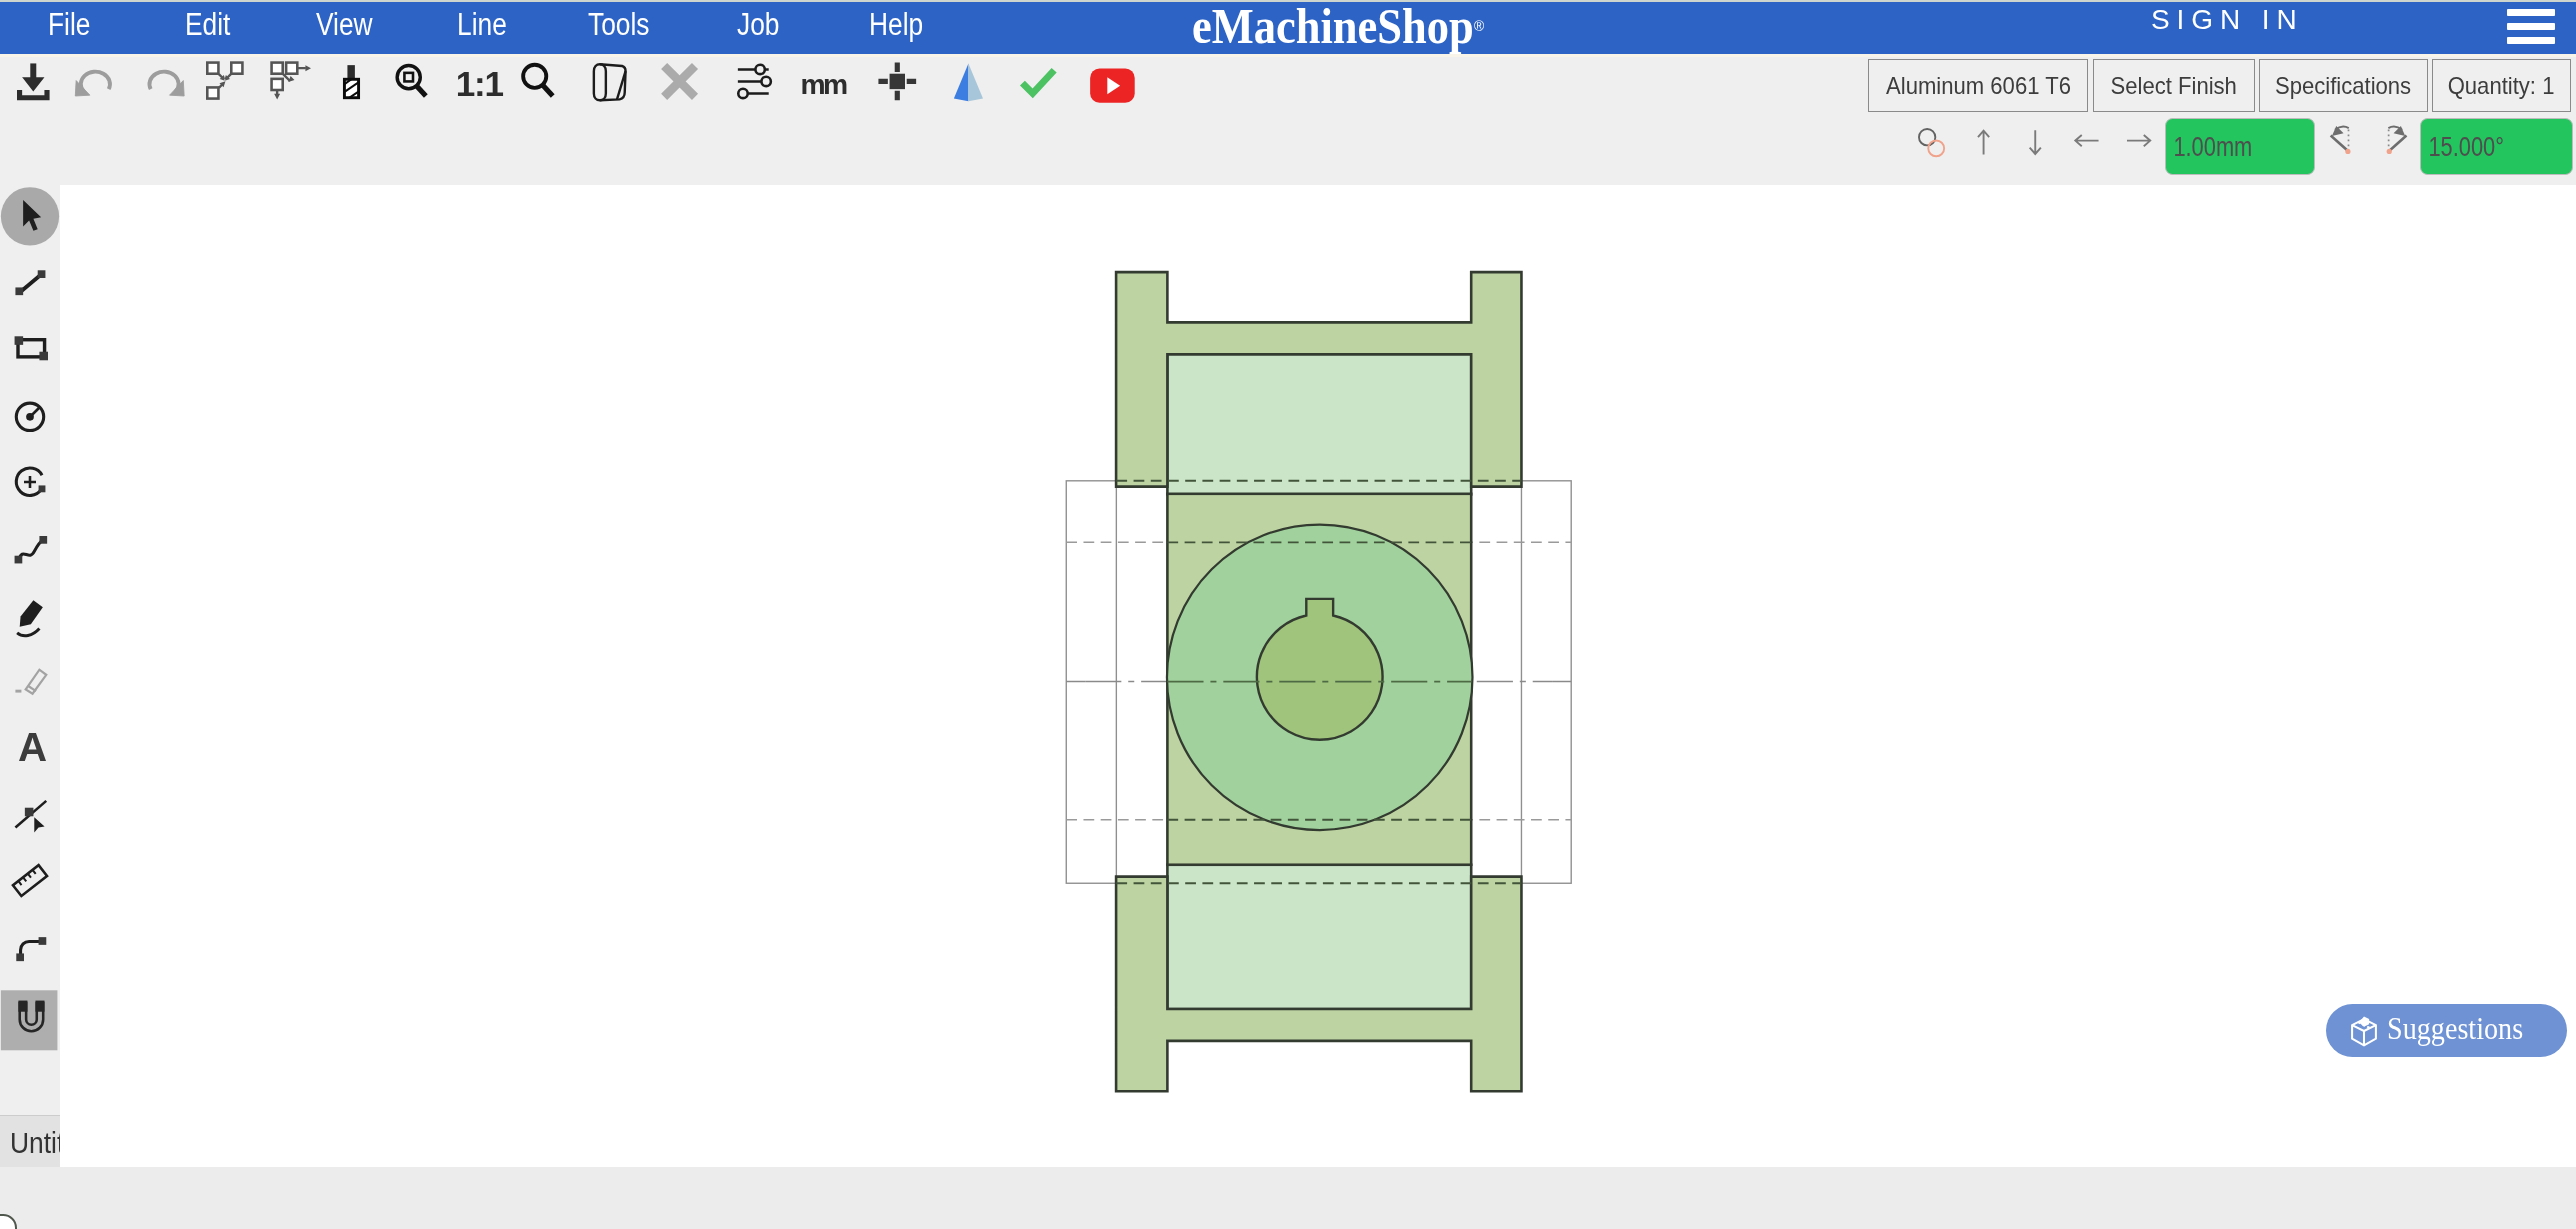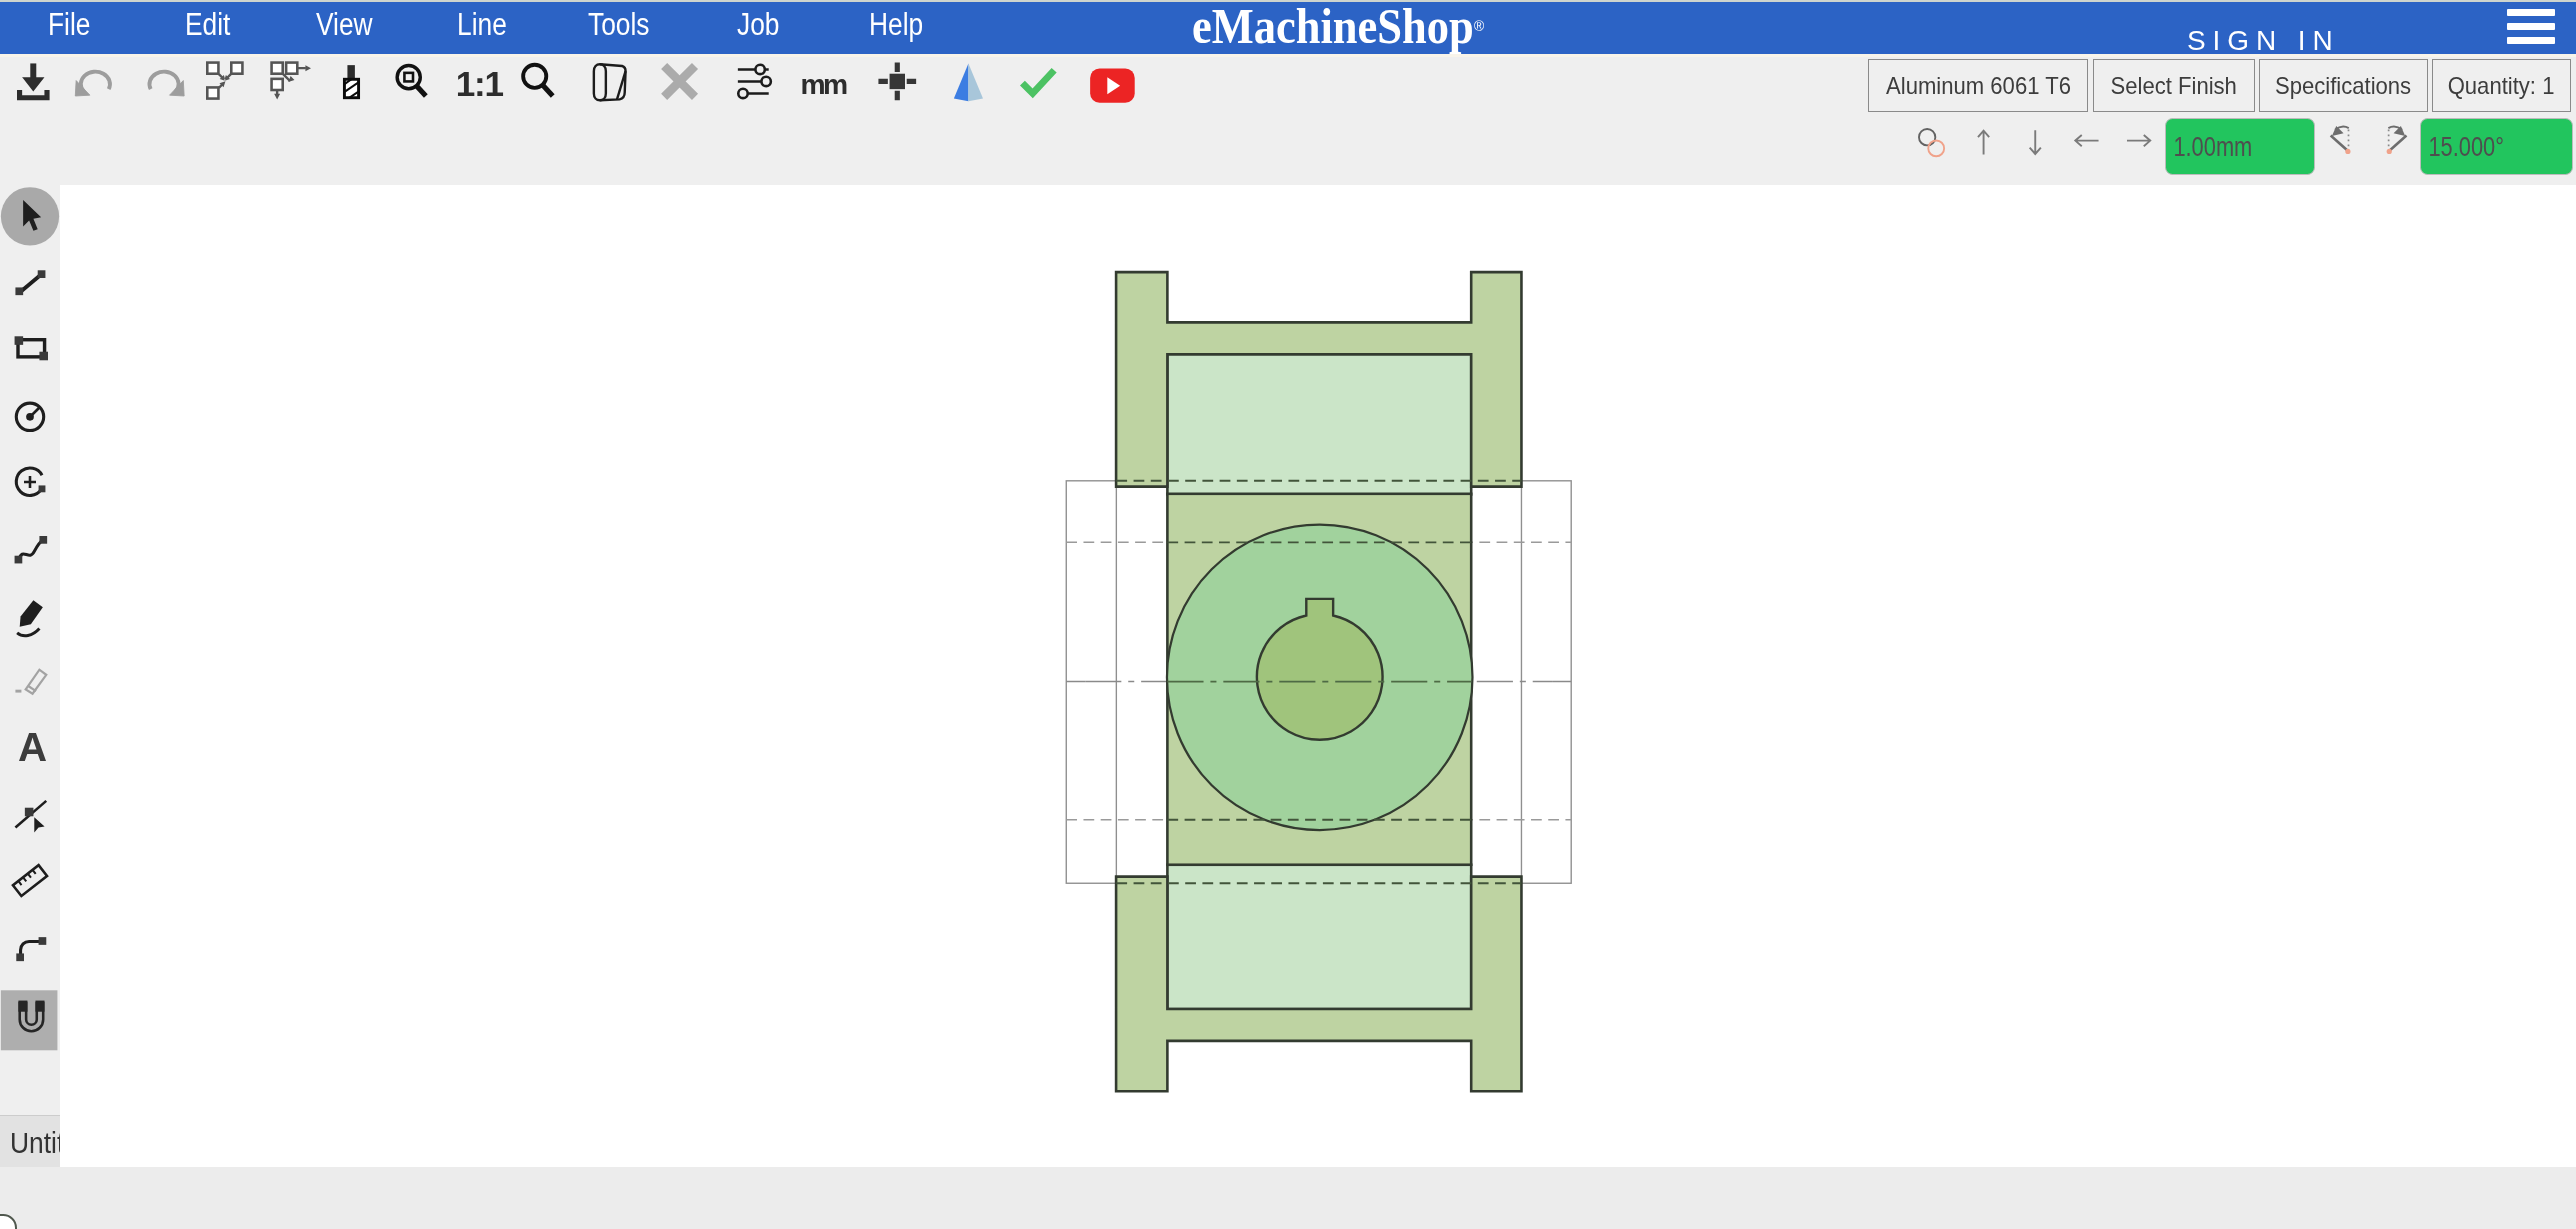--- a/index.html
+++ b/index.html
@@ -4,21 +4,21 @@
 <style>
   * { margin:0; padding:0; box-sizing:border-box; }
   html,body { width:2576px; height:1229px; background:#ffffff; font-family:"Liberation Sans", sans-serif; overflow:hidden; }
   #page { position:absolute; top:0; left:0; width:2576px; height:898px;text-decoration:underline; }
   .abs { position:absolute; }
   #topstrip { top:0; left:0; width:2576px; height:1.7px; background:#ced4ce; }
   #menubar { top:1.7px; left:0; width:2576px; height:53px; background:#2c63c5; }
   .menu { position:absolute; top:4.3px; color:#ffffff; font-size:31px; line-height:38px; transform:scaleX(0.85); transform-origin:left top; white-space:nowrap; }
   #logo { position:absolute; top:-1.7px; left:1192px; color:#ffffff; font-family:"Liberation Serif", serif; font-weight:bold; font-size:50px; line-height:52px; transform:scaleX(0.89); transform-origin:left top; white-space:nowrap;}
   #logoreg { position:absolute; top:17px; left:1474px; color:#ffffff; font-size:13.8px; }
-  #signin { position:absolute; top:22px; left:2151px; color:#ffffff; font-size:28px; line-height:34px; letter-spacing:6.9px; transform:scaleX(1); transform-origin:left top;margin-left:36px;}
+  #signin { position:absolute; top:1px; left:2151px; color:#ffffff; font-size:28px; line-height:34px; letter-spacing:6.9px; transform:scaleX(1); transform-origin:left top;}
   #burger div { position:absolute; left:2507px; width:48px; height:6.9px; background:#ffffff; border-radius:0.9px;}
   #toolbar { top:54px; left:0; width:2576px; height:131px; background:#efefef; }
   #sidebar { top:185px; left:0; width:60px; height:930px; background:#efefef; }
   .btn { position:absolute; top:59px; height:53px; border:1.7px solid #8a8a8a; color:#3d3d3d; font-size:24px; display:flex; align-items:center; justify-content:center; white-space:nowrap; }
   .btn span{ transform:scaleX(0.92); }
   .inp { position:absolute; top:118px; height:57px; border:1.7px solid #bcbcbc; border-radius:7.7px; background:#22c55e; color:#4e4e4e; font-size:28px; display:flex; align-items:center; }
   .inp span{ transform:scaleX(0.78); transform-origin:left center; padding-left:9.5px; white-space:nowrap;}
   #tab { top:1115px; left:0; width:60px; height:53px; background:#e2e2e2; border-top:0.9px solid #cccccc; color:#333; font-size:30px; overflow:hidden; }
   #tab span { position:absolute; left:9.5px; top:9.5px; white-space:nowrap; transform:scaleX(0.88); transform-origin:left top;}
   #bottombar { top:1167px; left:0; width:2576px; height:62px; background:#ececec; }
@@ -287,14 +287,25 @@
       <path d="M1356 952.6 H1709"></path>
       <path d="M1296.7 1026.3 H1767.4"></path>
     </g>
     <path d="M1356 792 H1709" stroke="#4e6a45" stroke-width="2.2" stroke-dasharray="42 8 7 8" fill="none"></path>
   </svg>
   <div id="tab" class="abs">
       <span>Untitled</span>
     </div>
   <div id="bottombar" class="abs"></div>
   <div id="cornerbox" class="abs"></div>
+  <div id="suggest" class="abs">
+    <svg class="abs" style="left:20.7px; top:10.3px;" width="34" height="34" viewBox="0 0 40 40">
+      <g stroke="#ffffff" stroke-width="2.4" fill="none" stroke-linejoin="round">
+        <path d="M6 13 L20 6 L34 13 L34 29 L20 37 L6 29 Z"></path>
+        <path d="M6 13 L20 20 L34 13 M20 20 L20 37"></path>
+        <path d="M13 9.5 L27 16.5" stroke-dasharray="3 3"></path>
+      </g>
+      <path d="M14 10 L20 3 L26 6 L26 12 L20 15 Z" fill="#ffffff" stroke="none"></path>
+    </svg>
+    <span class="txt">Suggestions</span>
+  </div>
 </div>
 
 
 </body></html>

